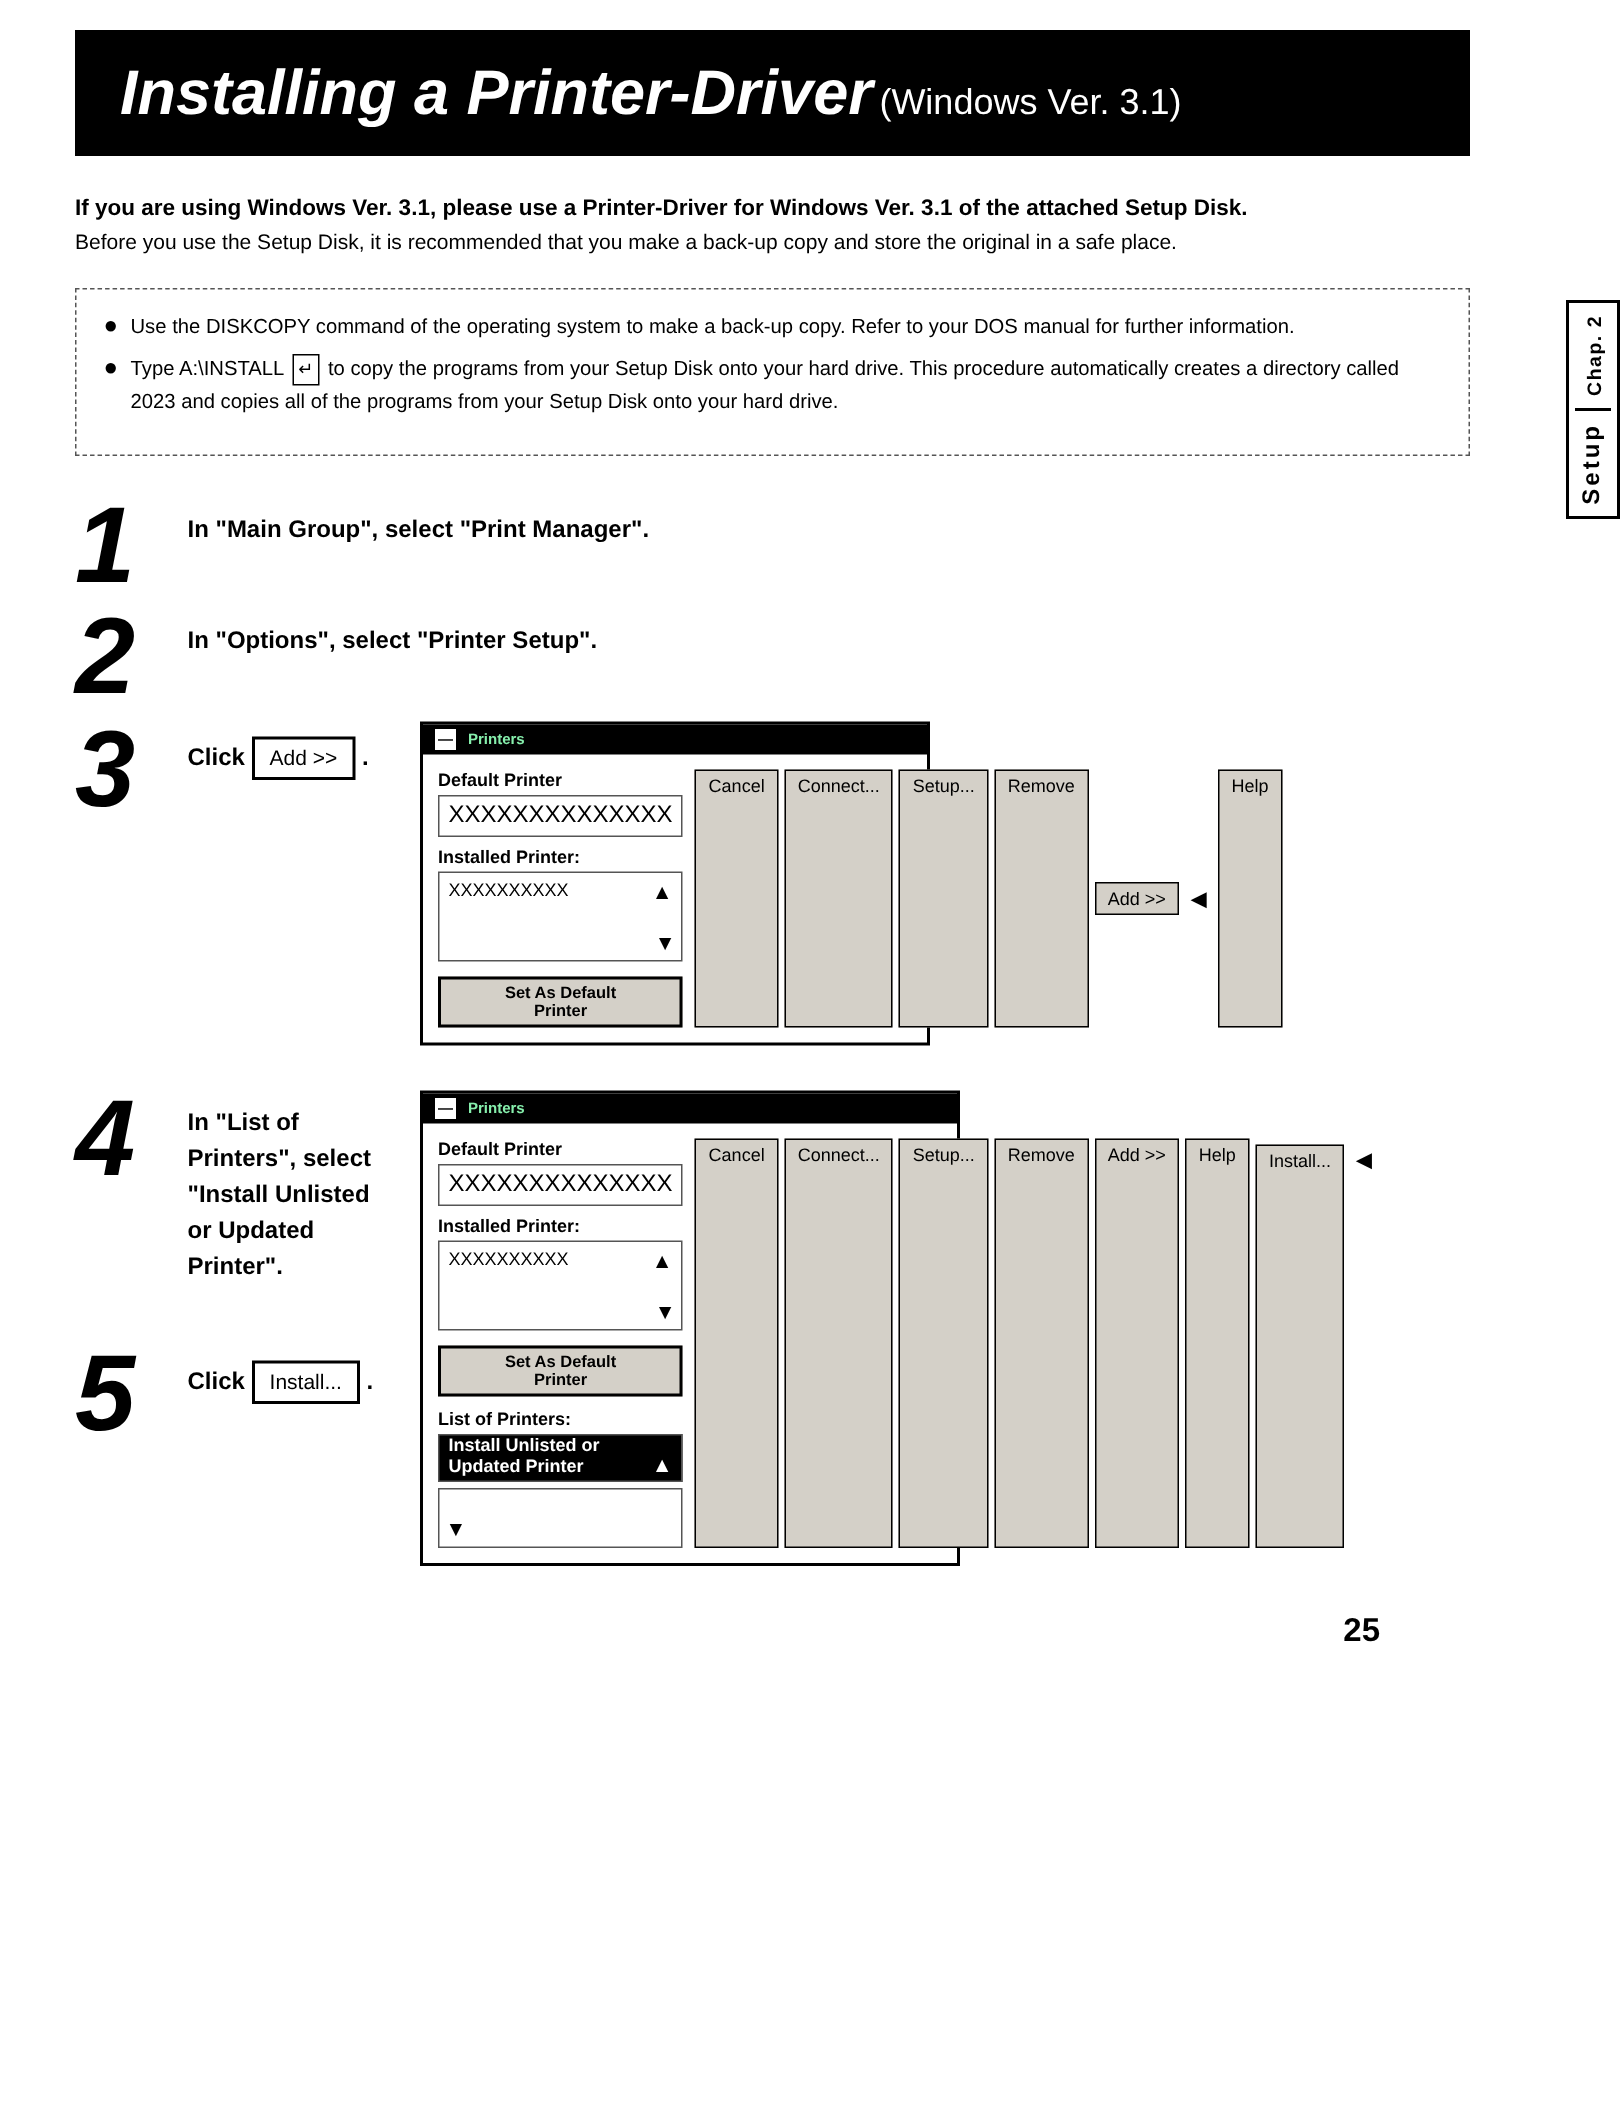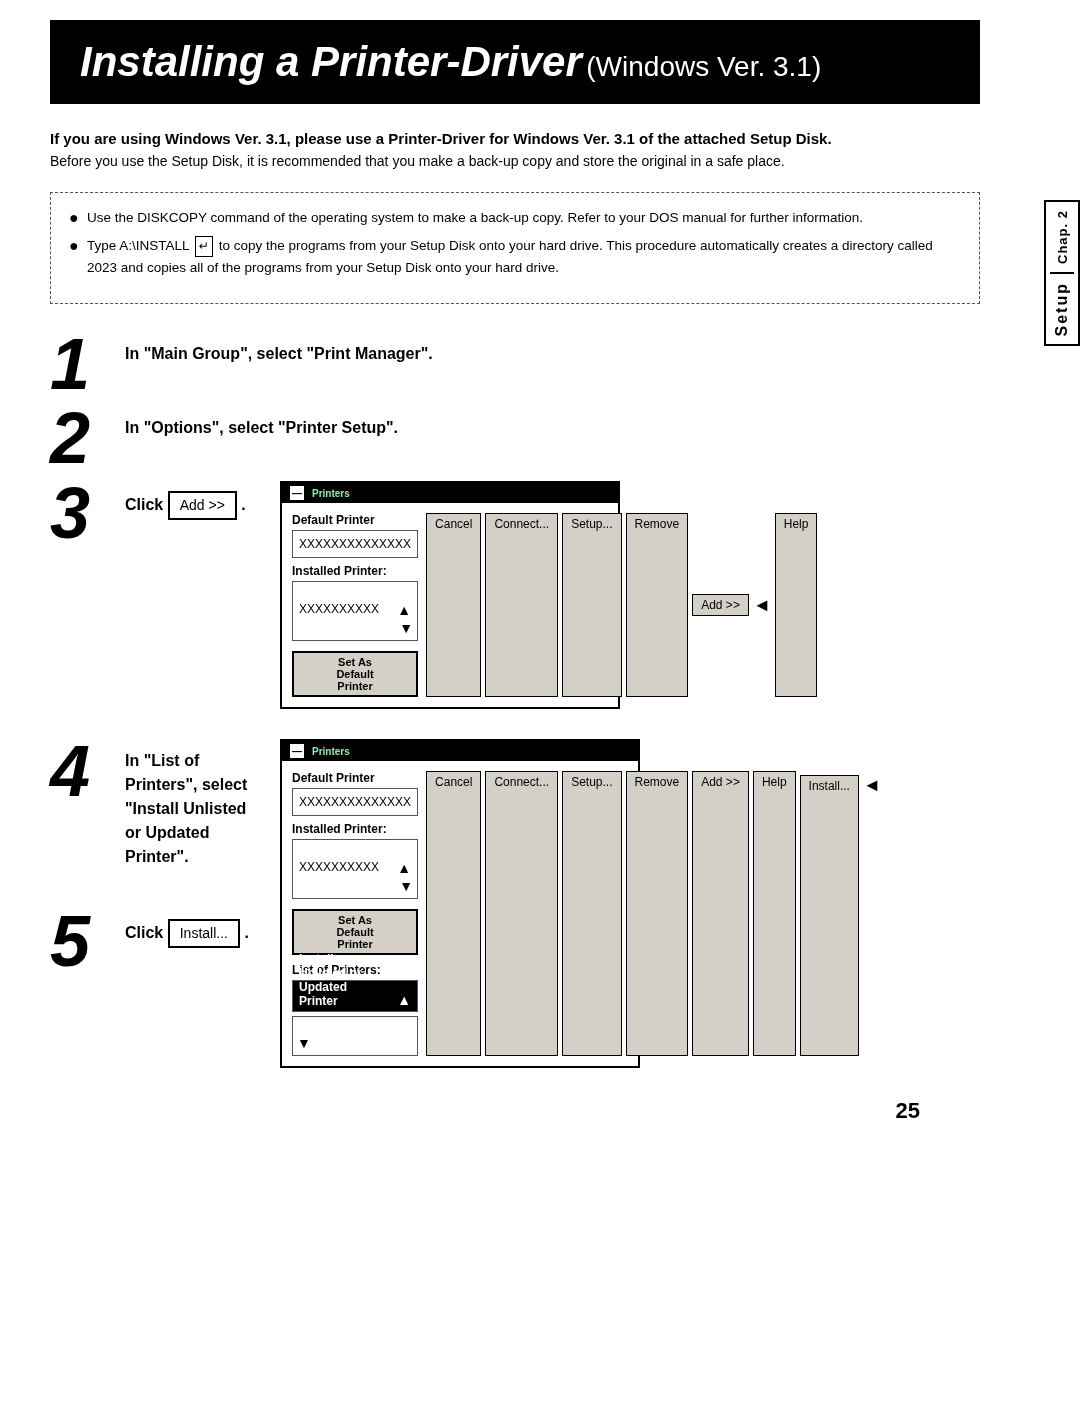--- a/index.html
+++ b/index.html
@@ -61,21 +61,21 @@
       color: #fff;
       padding: 18px 30px;
       margin-bottom: 24px;
     }
     .page-title-main {
       font-size: 42px;
       font-weight: bold;
       font-style: italic;
     }
     .page-title-sub {
-      font-size: 28px;
+      font-size: 24px;
       font-weight: normal;
     }
 
     
     .intro-bold {
       font-size: 15px;
       font-weight: bold;
       margin-bottom: 0;
       line-height: 1.5;
     }
@@ -172,31 +172,31 @@
       flex: 1;
     }
     .dialog-section-label {
       font-size: 12px;
       font-weight: bold;
       margin-bottom: 3px;
     }
     .dialog-list-box {
       border: 1px solid #555;
       padding: 4px 6px;
-      font-size: 12px;
+      font-size: 16px;
       min-height: 28px;
       margin-bottom: 6px;
       position: relative;
       display: flex;
       align-items: center;
       justify-content: flex-start;
     }
     .dialog-list-box-tall {
       border: 1px solid #555;
-      padding: 20px 6px;
+      padding: 4px 6px;
       font-size: 12px;
       height: 60px;
       margin-bottom: 6px;
       position: relative;
       display: flex;
       align-items: flex-start;
       justify-content: space-between;
     }
     .dialog-scroll-up {
       font-size: 14px;

